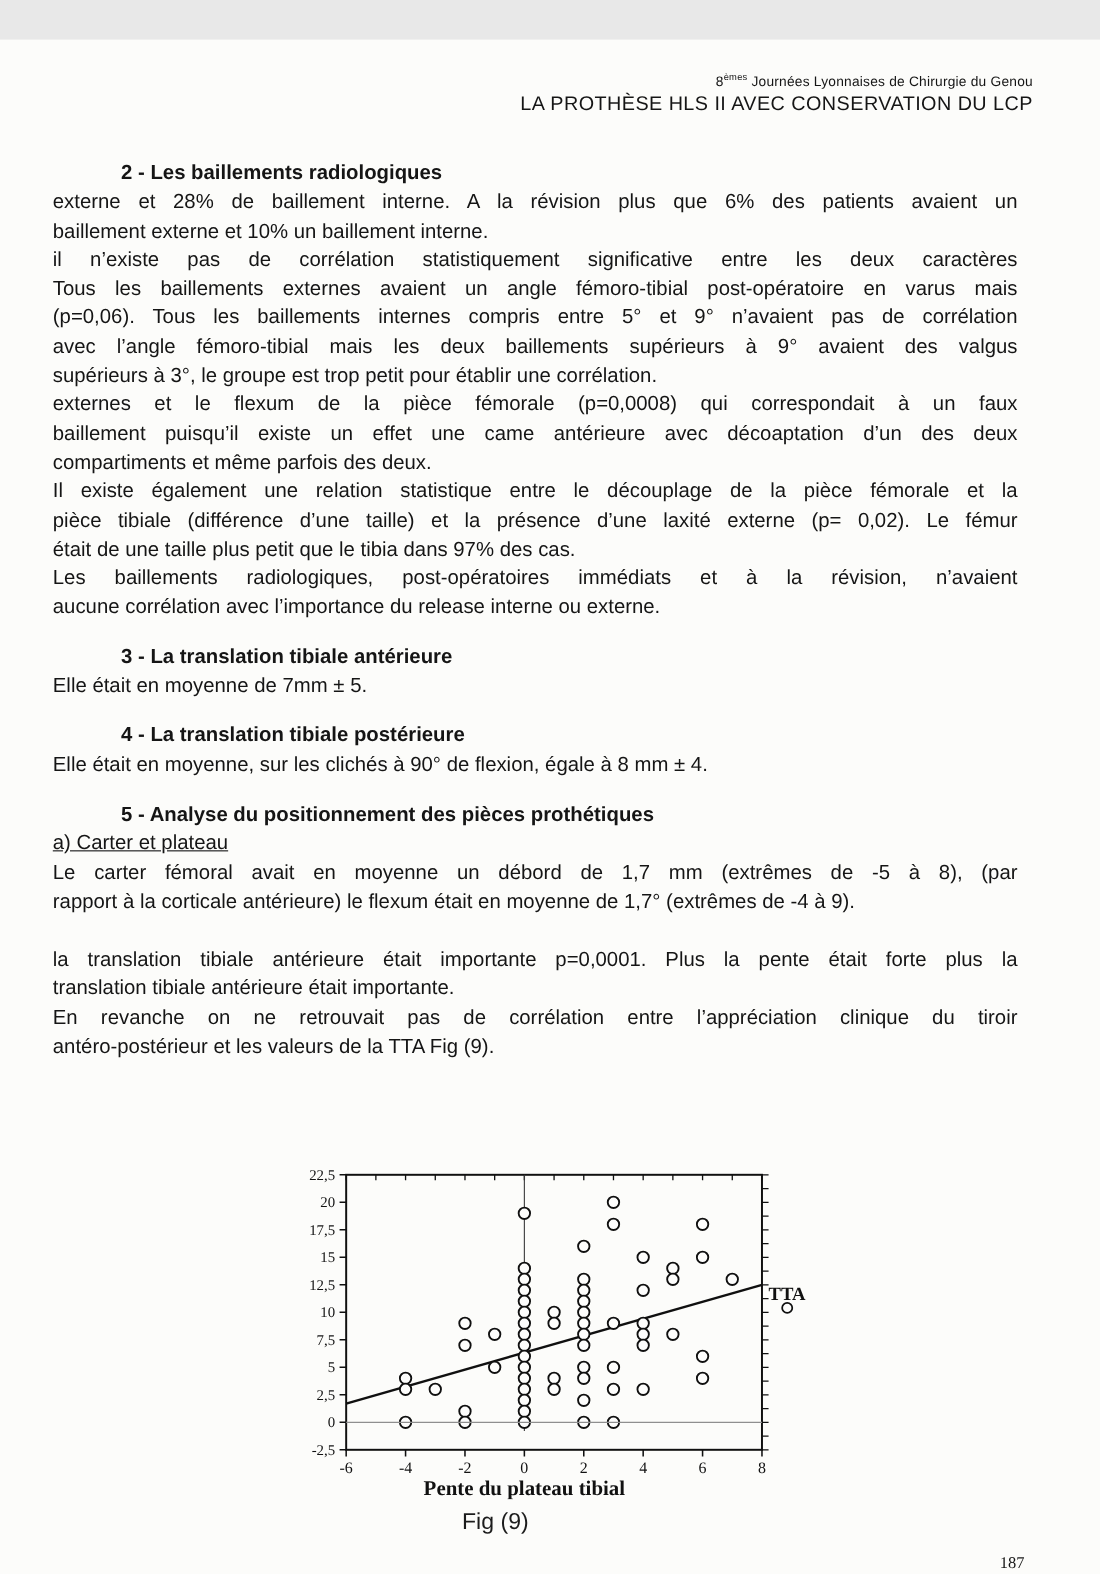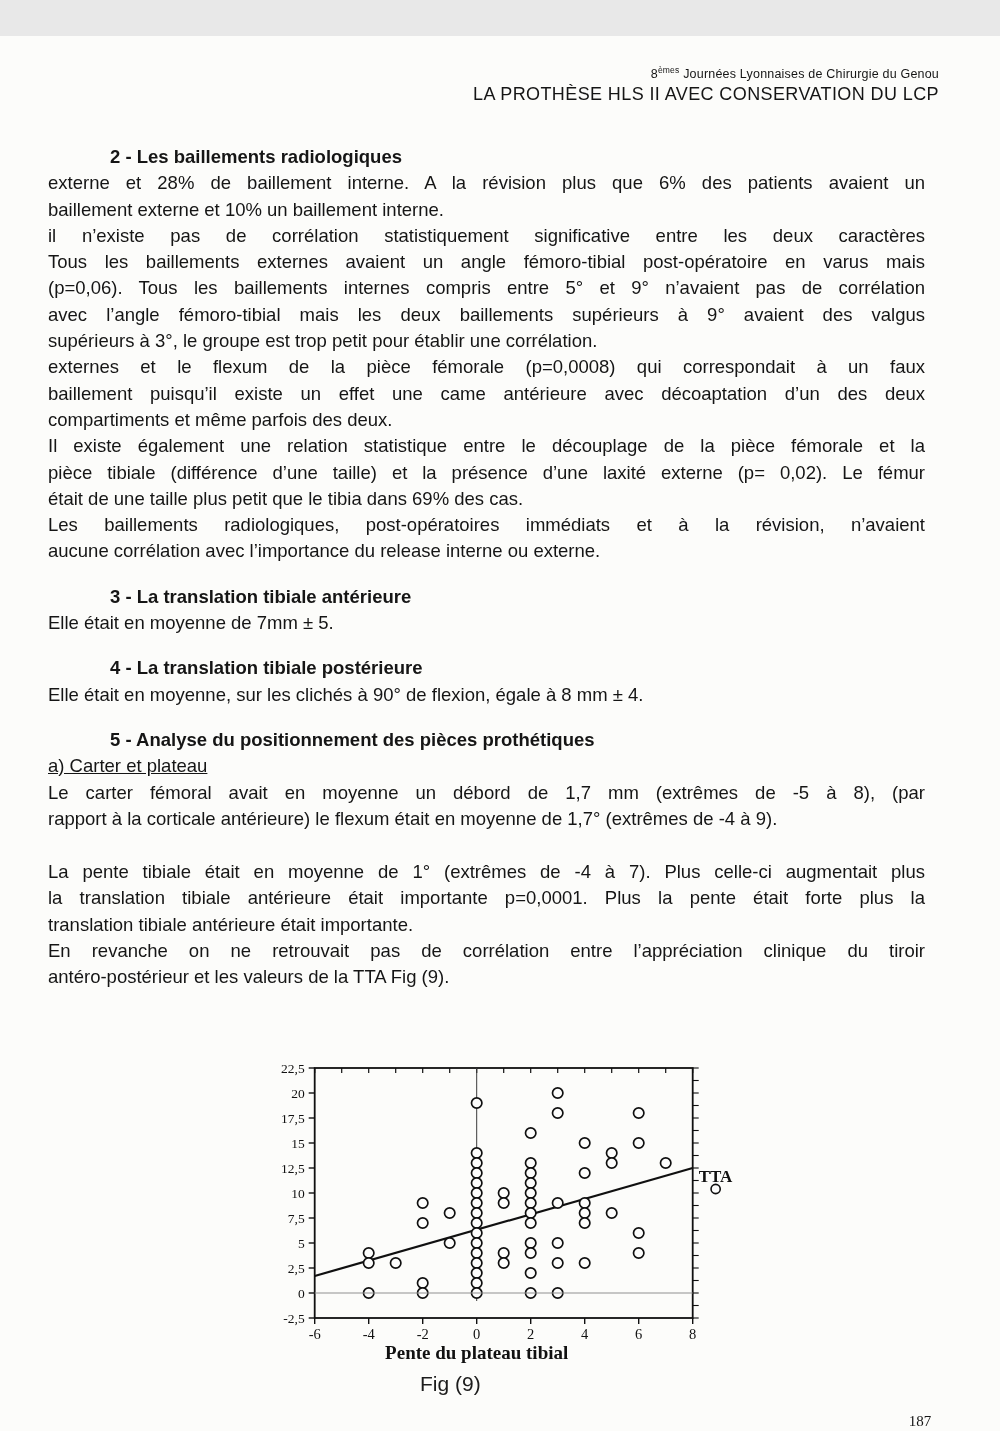--- a/index.html
+++ b/index.html
@@ -52,42 +52,41 @@
         <div class="lline">supérieurs à 3°, le groupe est trop petit pour établir une corrélation.</div>
       </div>
       <div class="blk p">
         <div class="jline">externes et le flexum de la pièce fémorale (p=0,0008) qui correspondait à un faux</div>
         <div class="jline">baillement puisqu’il existe un effet une came antérieure avec décoaptation d’un des deux</div>
         <div class="lline">compartiments et même parfois des deux.</div>
       </div>
       <div class="blk p">
         <div class="jline">Il existe également une relation statistique entre le découplage de la pièce fémorale et la</div>
         <div class="jline">pièce tibiale (différence d’une taille) et la présence d’une laxité externe (p= 0,02). Le fémur</div>
-        <div class="lline">était de une taille plus petit que le tibia dans 69% des cas.</div>
+        <div class="lline">était de une taille plus petit que le tibia dans 97% des cas.</div>
       </div>
       <div class="blk p">
         <div class="jline">Les baillements radiologiques, post-opératoires immédiats et à la révision, n’avaient</div>
         <div class="lline">aucune corrélation avec l’importance du release interne ou externe.</div>
       </div>
       <div class="blk h">3 - La translation tibiale antérieure</div>
       <div class="blk p">
         <div class="lline">Elle était en moyenne de 7mm ± 5.</div>
       </div>
       <div class="blk h">4 - La translation tibiale postérieure</div>
       <div class="blk p">
         <div class="lline">Elle était en moyenne, sur les clichés à 90° de flexion, égale à 8 mm ± 4.</div>
       </div>
       <div class="blk h">5 - Analyse du positionnement des pièces prothétiques</div>
       <div class="blk sub">a) Carter et plateau</div>
       <div class="blk p">
         <div class="jline">Le carter fémoral avait en moyenne un débord de 1,7 mm (extrêmes de -5 à 8), (par</div>
         <div class="lline">rapport à la corticale antérieure) le flexum était en moyenne de 1,7° (extrêmes de -4 à 9).</div>
       </div>
       <div class="blk p gap">
-        <div class="jline">La pente tibiale était en moyenne de 1° (extrêmes de -4 à 7). Plus celle-ci augmentait plus</div>
         <div class="jline">la translation tibiale antérieure était importante p=0,0001. Plus la pente était forte plus la</div>
         <div class="lline">translation tibiale antérieure était importante.</div>
       </div>
       <div class="blk p">
         <div class="jline">En revanche on ne retrouvait pas de corrélation entre l’appréciation clinique du tiroir</div>
         <div class="lline">antéro-postérieur et les valeurs de la TTA Fig (9).</div>
       </div>
     </div>
 
   <svg class="chart" width="510" height="312" viewBox="0 0 510 312">

